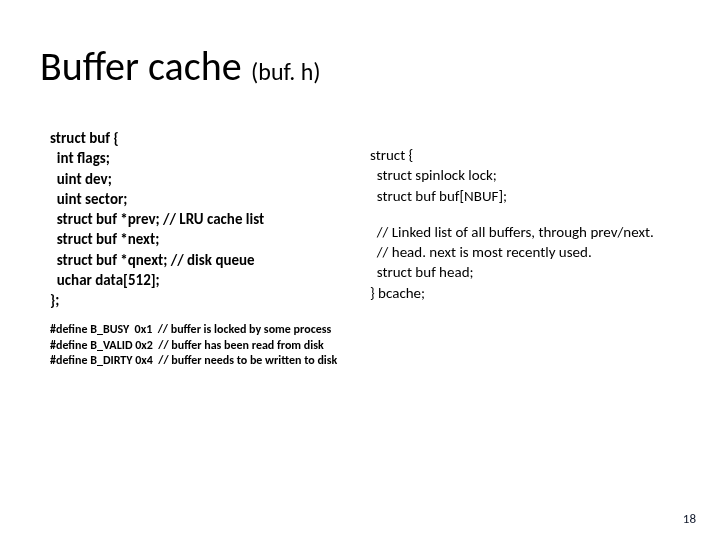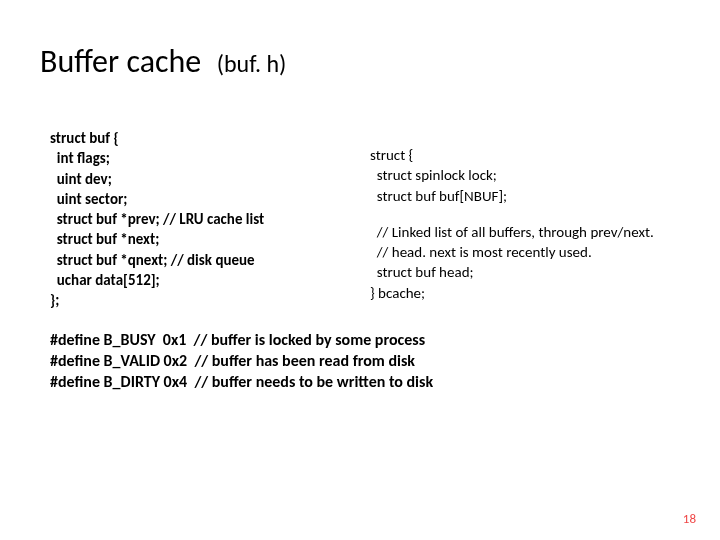--- a/index.html
+++ b/index.html
@@ -11,30 +11,30 @@
     position: relative;
     overflow: hidden;
   }
   .title-row {
     position: absolute;
     top: 42px;
     left: 40px;
     white-space: nowrap;
   }
   .title-main {
-    font-size: 32px;
+    font-size: 40px;
     font-weight: 400;
     color: #000;
     letter-spacing: 0px;
   }
   .title-sub {
     font-size: 24px;
     font-weight: 400;
     color: #000;
-    margin-left: 10px;
+    margin-left: 4px;
   }
   .col-left {
     position: absolute;
     top: 128px;
     left: 50px;
     width: 300px;
     font-weight: bold;
   }
   .col-right {
     position: absolute;
@@ -43,35 +43,35 @@
     width: 330px;
     margin-top: 17px;
   }
   .code-block {
     font-size: 15px;
     line-height: 1.35;
     color: #000;
     white-space: pre;
   }
   .defines {
-    margin-top: 20px;
-    font-size: 16px;
+    margin-top: 12px;
+    font-size: 12px;
     line-height: 1.3;
     color: #000;
     white-space: pre;
   }
   .gap {
     height: 16px;
   }
   .page-num {
     position: absolute;
     right: 24px;
     bottom: 14px;
     font-size: 13px;
-    color: #ef4444;
+    color: #0f172a;
   }
 </style>
 </head>
 <body>
 
 <div class="title-row">
   <span class="title-main">Buffer cache</span><span class="title-sub"> (buf. h)</span>
 </div>
 
 <div class="col-left">

